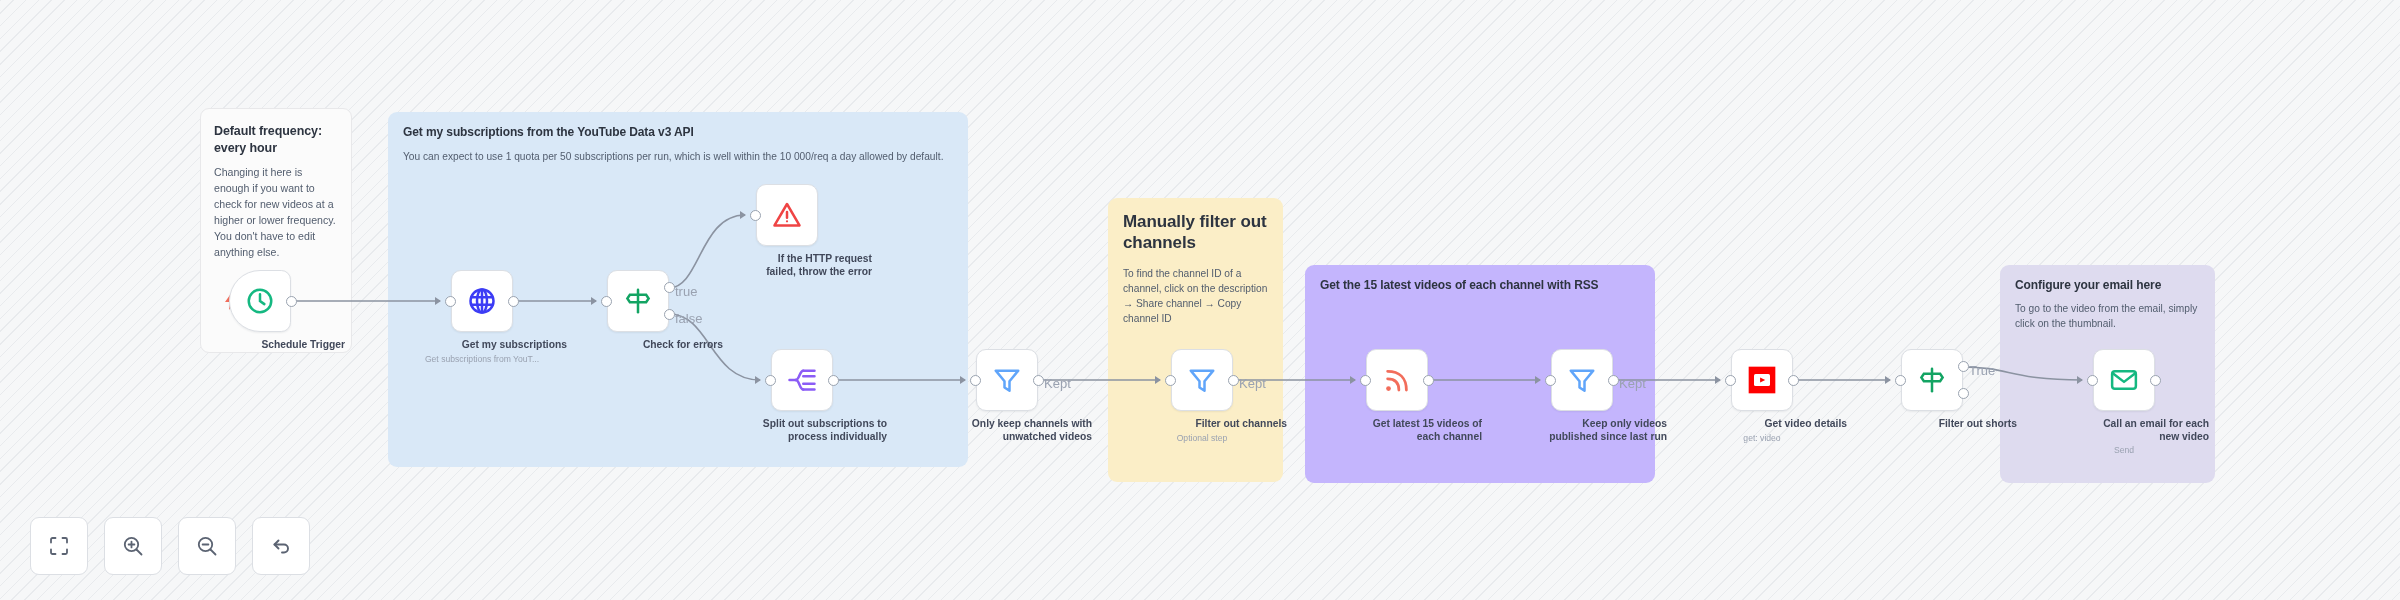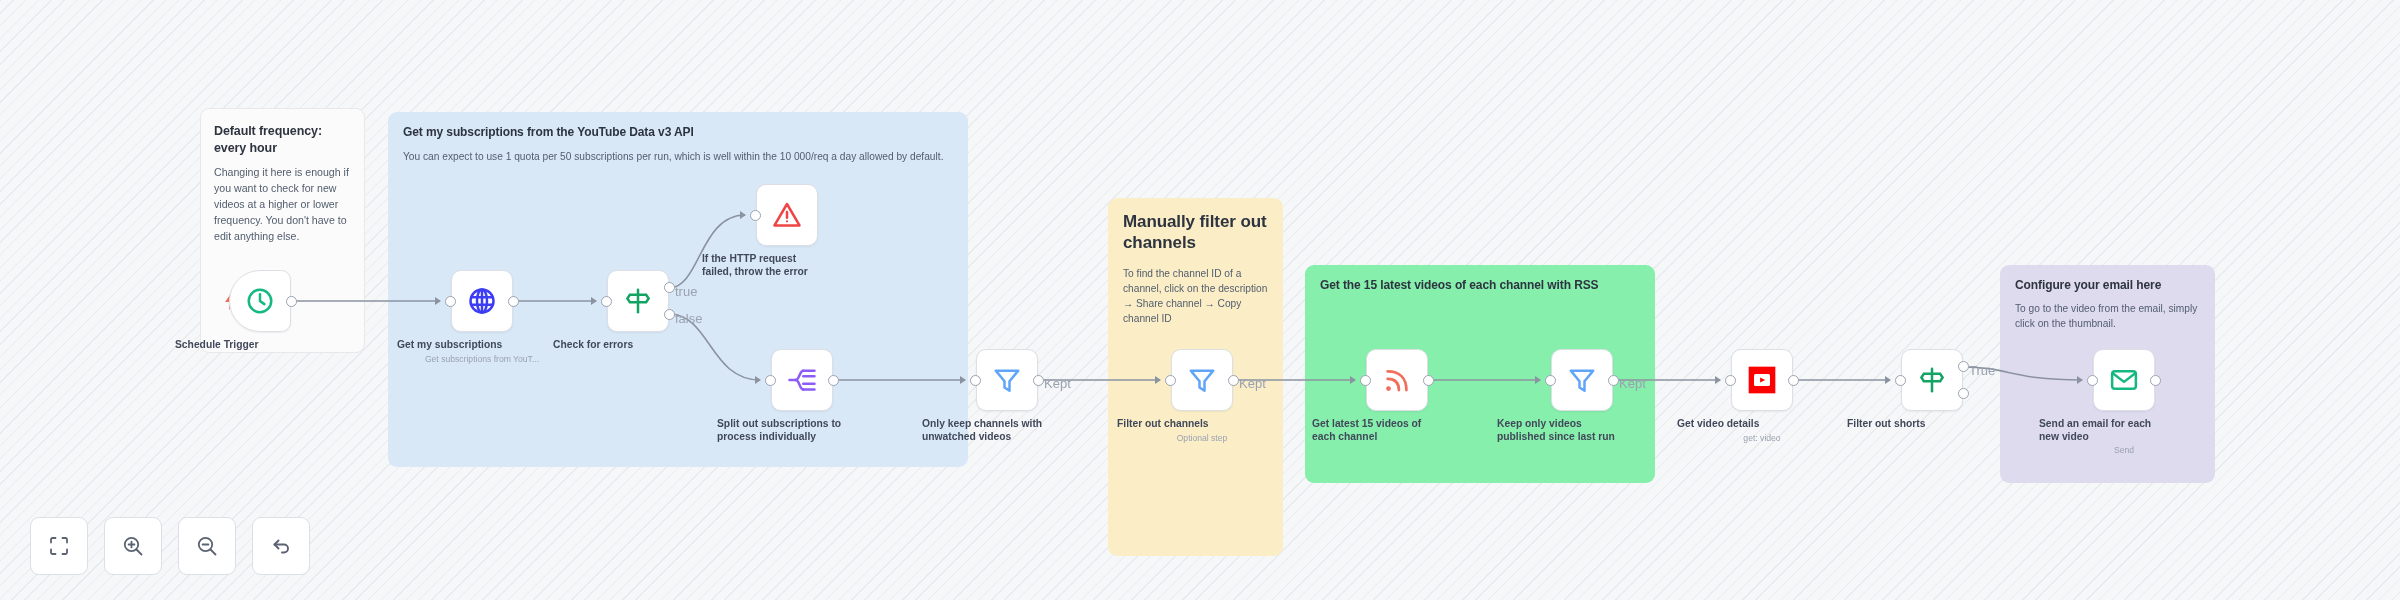--- a/index.html
+++ b/index.html
@@ -59,21 +59,21 @@
   .panel.note {
     background: #fbfbfb;
     border: 1px solid #e8e8ea;
     padding: 14px 13px;
   }
   .panel.note .p-title { font-size: 12.5px; line-height: 1.33; margin-bottom: 9px; }
   .panel.note .p-body  { font-size: 10.6px; }
 
   .panel.blue   { background: #d9e8f7; }
   .panel.yellow { background: #fbeec7; }
-  .panel.green  { background: #86efac; }
+  .panel.green  { background: #c4b5fd; }
   .panel.pink   { background: #fbdadd; }
   .panel.purple { background: #dedbef; }
 
   .panel.blue, .panel.yellow, .panel.green,
   .panel.pink, .panel.purple { padding: 13px 15px; }
 
   .panel.blue .p-title   { font-size: 12px; margin-bottom: 10px; }
   .panel.blue .p-body    { font-size: 10.2px; }
 
   .panel.yellow .p-title { font-size: 17px; line-height: 1.25; margin-bottom: 12px; }
@@ -107,21 +107,21 @@
     border-bottom-left-radius: 32px;
   }
   .node-box svg { display: block; }
 
   .node-caption {
     position: absolute;
     top: 68px;
     left: 50%;
     transform: translateX(-50%);
     width: 170px;
-    text-align: left;
+    text-align: right;
     font-size: 10.3px;
     font-weight: bold;
     color: #41485a;
     line-height: 1.28;
     white-space: pre-line;
   }
   .node-subcaption {
     position: absolute;
     left: 50%;
     transform: translateX(-50%);
@@ -191,31 +191,31 @@
     align-items: center;
     justify-content: center;
     cursor: pointer;
   }
 </style>
 </head>
 <body>
 
 <div id="canvas">
 
-  <div class="panel note" style="left:200px; top:108px; width:165px; height:245px;">
+  <div class="panel note" style="left:200px; top:108px; width:152px; height:245px;">
     <div class="p-title">Default frequency: every hour</div>
     <div class="p-body">Changing it here is enough if you want to check for new videos at a higher or lower frequency. You don't have to edit anything else.</div>
   </div>
 
   <div class="panel blue" style="left:388px; top:112px; width:580px; height:355px;">
     <div class="p-title">Get my subscriptions from the YouTube Data v3 API</div>
     <div class="p-body">You can expect to use 1 quota per 50 subscriptions per run, which is well within the 10 000/req a day allowed by default.</div>
   </div>
 
-  <div class="panel yellow" style="left:1108px; top:198px; width:175px; height:358px;">
+  <div class="panel yellow" style="left:1108px; top:198px; width:175px; height:284px;">
     <div class="p-title">Manually filter out channels</div>
     <div class="p-body">To find the channel ID of a channel, click on the description → Share channel → Copy channel ID</div>
   </div>
 
   <div class="panel green" style="left:1305px; top:265px; width:350px; height:218px;">
     <div class="p-title">Get the 15 latest videos of each channel with RSS</div>
   </div>
 
 
   <div class="panel purple" style="left:2000px; top:265px; width:215px; height:218px;">
@@ -418,21 +418,21 @@
   <div class="node" style="left:2093px; top:349px;">
     <div class="arrow-head"></div>
     <div class="node-box">
       <svg width="30" height="30" viewBox="0 0 24 24" fill="none" stroke="#15b881" stroke-width="2">
         <rect x="2.5" y="5" width="19" height="14" rx="2.2"></rect>
         <path d="M3.5 7 L12 13.5 L20.5 7" stroke-linecap="round" stroke-linejoin="round"></path>
       </svg>
     </div>
     <div class="port in"></div>
     <div class="port out"></div>
-    <div class="node-caption">Send an email for each
+    <div class="node-caption">Call an email for each
 new video</div>
     <div class="node-subcaption" style="top:96px;">Send</div>
   </div>
 
   <div id="toolbar">
 
     <div class="tool-btn">
       <svg width="24" height="24" viewBox="0 0 24 24" fill="none" stroke="#5b6372" stroke-width="1.8" stroke-linecap="round">
         <path d="M4 8.5 V5.5 A1.5 1.5 0 0 1 5.5 4 H8.5"></path>
         <path d="M15.5 4 H18.5 A1.5 1.5 0 0 1 20 5.5 V8.5"></path>

